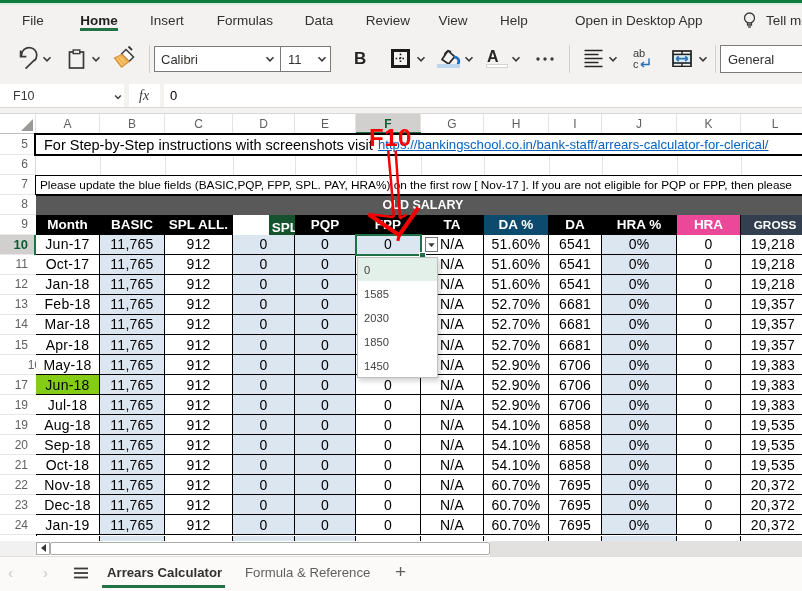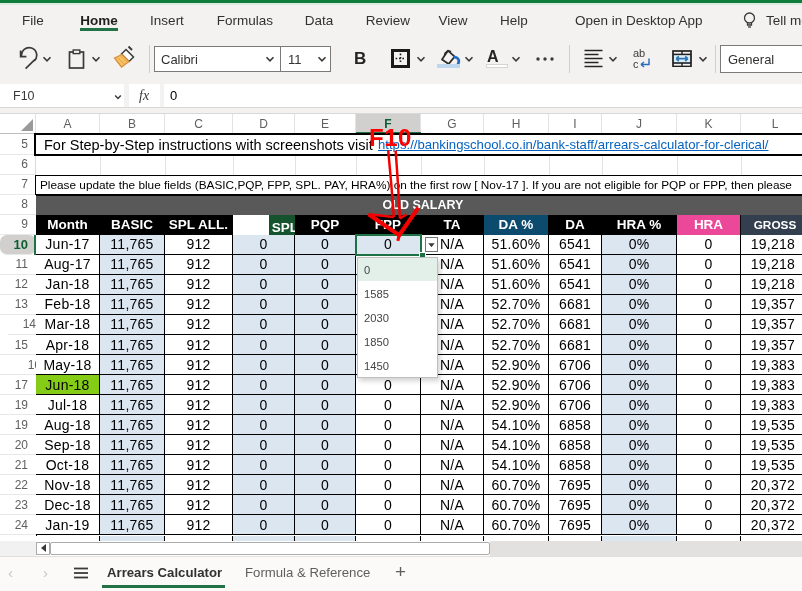--- a/index.html
+++ b/index.html
@@ -164,25 +164,25 @@
 <div class="colhead" style="left:484px;width:65px;">H</div>
 <div class="colhead" style="left:549px;width:53px;">I</div>
 <div class="colhead" style="left:602px;width:75px;">J</div>
 <div class="colhead" style="left:677px;width:64px;">K</div>
 <div class="colhead" style="left:741px;width:69px;">L</div>
 <div class="gut" style="top:134.5px;height:20.05px;">5</div>
 <div class="gut" style="top:154.55px;height:20.05px;">6</div>
 <div class="gut" style="top:174.6px;height:20.05px;">7</div>
 <div class="gut" style="top:194.65px;height:20.05px;">8</div>
 <div class="gut" style="top:214.7px;height:20.05px;">9</div>
-<div class="gut" style="top:234.75px;height:20.05px;background:#d2d0ce;color:#0c5e32;font-weight:bold;font-size:13px;border-radius:7px;">10</div>
+<div class="gut" style="top:234.75px;height:20.05px;background:#d2d0ce;color:#0c5e32;font-weight:bold;font-size:13px;">10</div>
 <div class="gut" style="top:254.8px;height:20.05px;">11</div>
 <div class="gut" style="top:274.85px;height:20.05px;">12</div>
 <div class="gut" style="top:294.9px;height:20.05px;">13</div>
-<div class="gut" style="top:314.95000000000005px;height:20.05px;margin-left:8px;">14</div>
+<div class="gut" style="top:314.95000000000005px;height:20.05px;">14</div>
 <div class="gut" style="top:335.0px;height:20.05px;">15</div>
 <div class="gut" style="top:355.05px;height:20.05px;padding-left:41px;">16</div>
 <div class="gut" style="top:375.1px;height:20.05px;">17</div>
 <div class="gut" style="top:395.15000000000003px;height:20.05px;">19</div>
 <div class="gut" style="top:415.2px;height:20.05px;">19</div>
 <div class="gut" style="top:435.25px;height:20.05px;">20</div>
 <div class="gut" style="top:455.3px;height:20.05px;">21</div>
 <div class="gut" style="top:475.35px;height:20.05px;">22</div>
 <div class="gut" style="top:495.40000000000003px;height:20.05px;">23</div>
 <div class="gut" style="top:515.45px;height:20.05px;">24</div>
@@ -228,21 +228,21 @@
 <div class="cell" style="left:165px;top:234.75px;width:68px;height:20.05px;background:#fff;">912</div>
 <div class="cell" style="left:233px;top:234.75px;width:62px;height:20.05px;background:#dce6f1;">0</div>
 <div class="cell" style="left:295px;top:234.75px;width:61px;height:20.05px;background:#dce6f1;">0</div>
 <div class="cell" style="left:356px;top:234.75px;width:65px;height:20.05px;background:#dce6f1;">0</div>
 <div class="cell" style="left:421px;top:234.75px;width:63px;height:20.05px;background:#fff;">N/A</div>
 <div class="cell" style="left:484px;top:234.75px;width:65px;height:20.05px;background:#fff;">51.60%</div>
 <div class="cell" style="left:549px;top:234.75px;width:53px;height:20.05px;background:#fff;">6541</div>
 <div class="cell" style="left:602px;top:234.75px;width:75px;height:20.05px;background:#dce6f1;">0%</div>
 <div class="cell" style="left:677px;top:234.75px;width:64px;height:20.05px;background:#fff;">0</div>
 <div class="cell" style="left:741px;top:234.75px;width:69px;height:20.05px;background:#fff;justify-content:flex-end;padding-right:14px;">19,218</div>
-<div class="cell" style="left:36px;top:254.8px;width:64px;height:20.05px;background:#fff;">Aug-17</div>
+<div class="cell" style="left:36px;top:254.8px;width:64px;height:20.05px;background:#fff;">Oct-17</div>
 <div class="cell" style="left:100px;top:254.8px;width:65px;height:20.05px;background:#dce6f1;">11,765</div>
 <div class="cell" style="left:165px;top:254.8px;width:68px;height:20.05px;background:#fff;">912</div>
 <div class="cell" style="left:233px;top:254.8px;width:62px;height:20.05px;background:#dce6f1;">0</div>
 <div class="cell" style="left:295px;top:254.8px;width:61px;height:20.05px;background:#dce6f1;">0</div>
 <div class="cell" style="left:356px;top:254.8px;width:65px;height:20.05px;background:#fff;">0</div>
 <div class="cell" style="left:421px;top:254.8px;width:63px;height:20.05px;background:#fff;">N/A</div>
 <div class="cell" style="left:484px;top:254.8px;width:65px;height:20.05px;background:#fff;">51.60%</div>
 <div class="cell" style="left:549px;top:254.8px;width:53px;height:20.05px;background:#fff;">6541</div>
 <div class="cell" style="left:602px;top:254.8px;width:75px;height:20.05px;background:#dce6f1;">0%</div>
 <div class="cell" style="left:677px;top:254.8px;width:64px;height:20.05px;background:#fff;">0</div>

